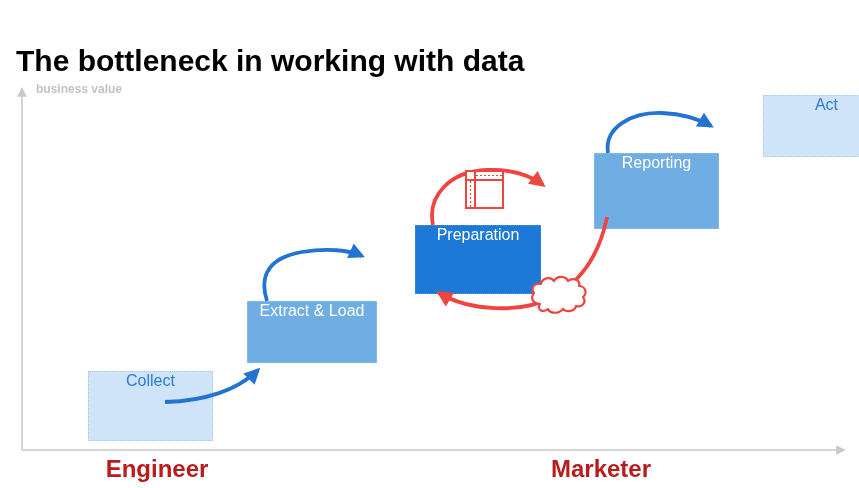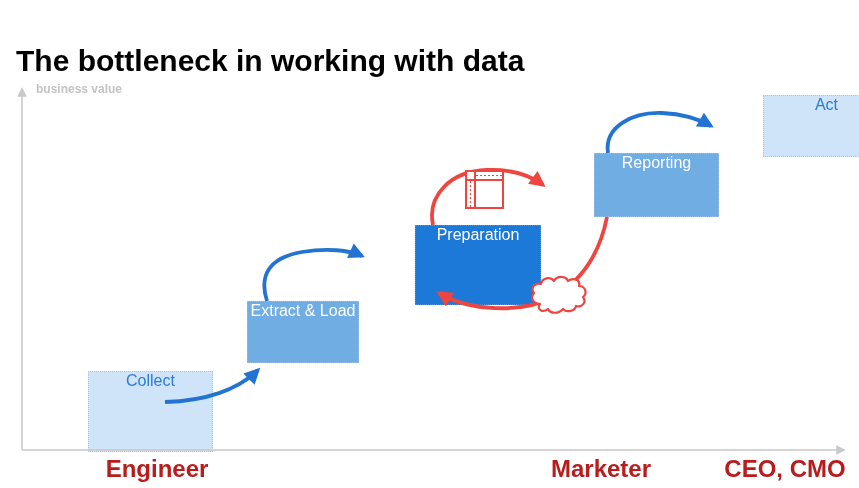--- a/index.html
+++ b/index.html
@@ -21,40 +21,39 @@
   }
   .x-label.engineer { left: 157px; }
   .x-label.analyst  { left: 378px; }
   .x-label.marketer { left: 601px; }
   .x-label.ceo-cmo  { left: 785px; }
 
   .node {
     position: absolute; display: flex; align-items: flex-start; justify-content: center;
     font-size: 16px; text-align: center; box-sizing: border-box; margin-left: 48px;
   }
-  .node-collect      { left: 40px;  top: 371px; width: 125px; height: 81px; background: #cfe4f8; color: #2b7cd6; border: 1px dotted #a5c9ec; }
-  .node-extract-load { left: 199px; top: 301px; width: 112px; height: 62px; background: #6fade2; color: #ffffff; border: 1px dotted #93c0ea; }
-  .node-preparation  { left: 367px; top: 225px; width: 126px; height: 80px; background: #1d79d8; color: #ffffff; border: 1px dotted #4a90dd; }
-  .node-reporting    { left: 546px; top: 153px; width: 125px; height: 64px; background: #6fade2; color: #ffffff; border: 1px dotted #93c0ea; }
+  .node-collect      { left: 40px;  top: 371px; width: 125px; height: 70px; background: #cfe4f8; color: #2b7cd6; border: 1px dotted #a5c9ec; }
+  .node-extract-load { left: 199px; top: 301px; width: 130px; height: 62px; background: #6fade2; color: #ffffff; border: 1px dotted #93c0ea; }
+  .node-preparation  { left: 367px; top: 225px; width: 126px; height: 69px; background: #1d79d8; color: #ffffff; border: 1px dotted #4a90dd; }
+  .node-reporting    { left: 546px; top: 153px; width: 125px; height: 76px; background: #6fade2; color: #ffffff; border: 1px dotted #93c0ea; }
   .node-act          { left: 715px; top: 95px;  width: 127px; height: 62px; background: #cfe4f8; color: #2b7cd6; border: 1px dotted #a5c9ec; }
 
   .overlay { position: absolute; left: 0; top: 0; width: 859px; height: 488px; pointer-events: none; }
 </style>
 </head>
 <body>
 
 <div class="canvas">
 
   <h1 class="title">The bottleneck in working with data</h1>
 
   <span class="y-label">business value</span>
 
   <span class="x-label engineer">Engineer</span>
   <span class="x-label marketer">Marketer</span>
-  <span class="x-label ceo-cmo">CEO, CMO</span>
 
   <div class="node node-collect">
     <span>Collect</span>
   </div>
   <div class="node node-extract-load">
     <span>Extract &amp; Load</span>
   </div>
   <div class="node node-preparation">
     <span>Preparation</span>
   </div>

